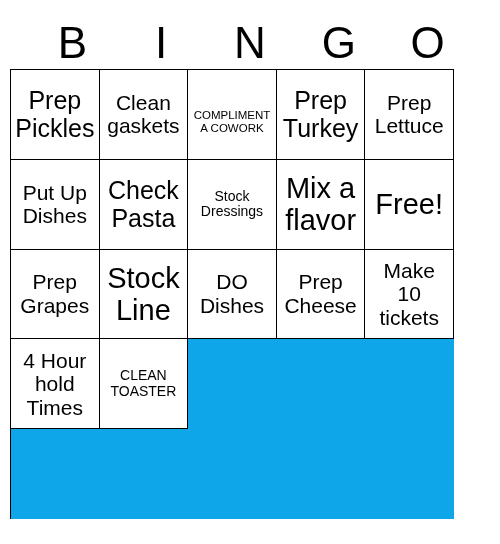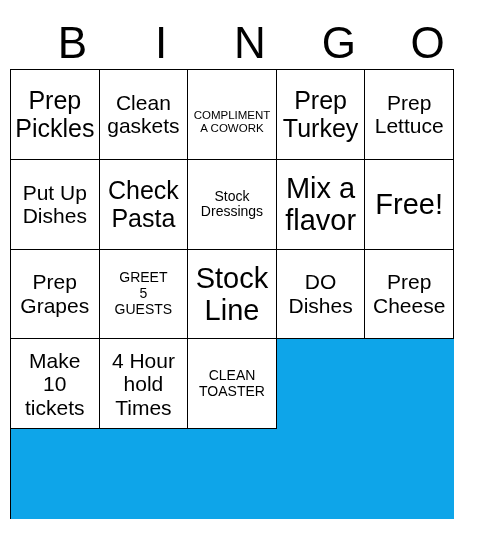--- a/index.html
+++ b/index.html
@@ -127,25 +127,20 @@
 flavor</span>
       </div>
     <div class="cell sz-xl">
         <span class="cell-text">Free!</span>
       </div>
     <div class="cell sz-md">
         <span class="cell-text">Prep
 Grapes</span>
       </div>
 
-    <div class="cell sz-sm">
-        <span class="cell-text">GREET
-5
-GUESTS</span>
-      </div>
     <div class="cell sz-xl">
         <span class="cell-text">Stock
 Line</span>
       </div>
     <div class="cell sz-md">
         <span class="cell-text">DO
 Dishes</span>
       </div>
     <div class="cell sz-md">
         <span class="cell-text">Prep

